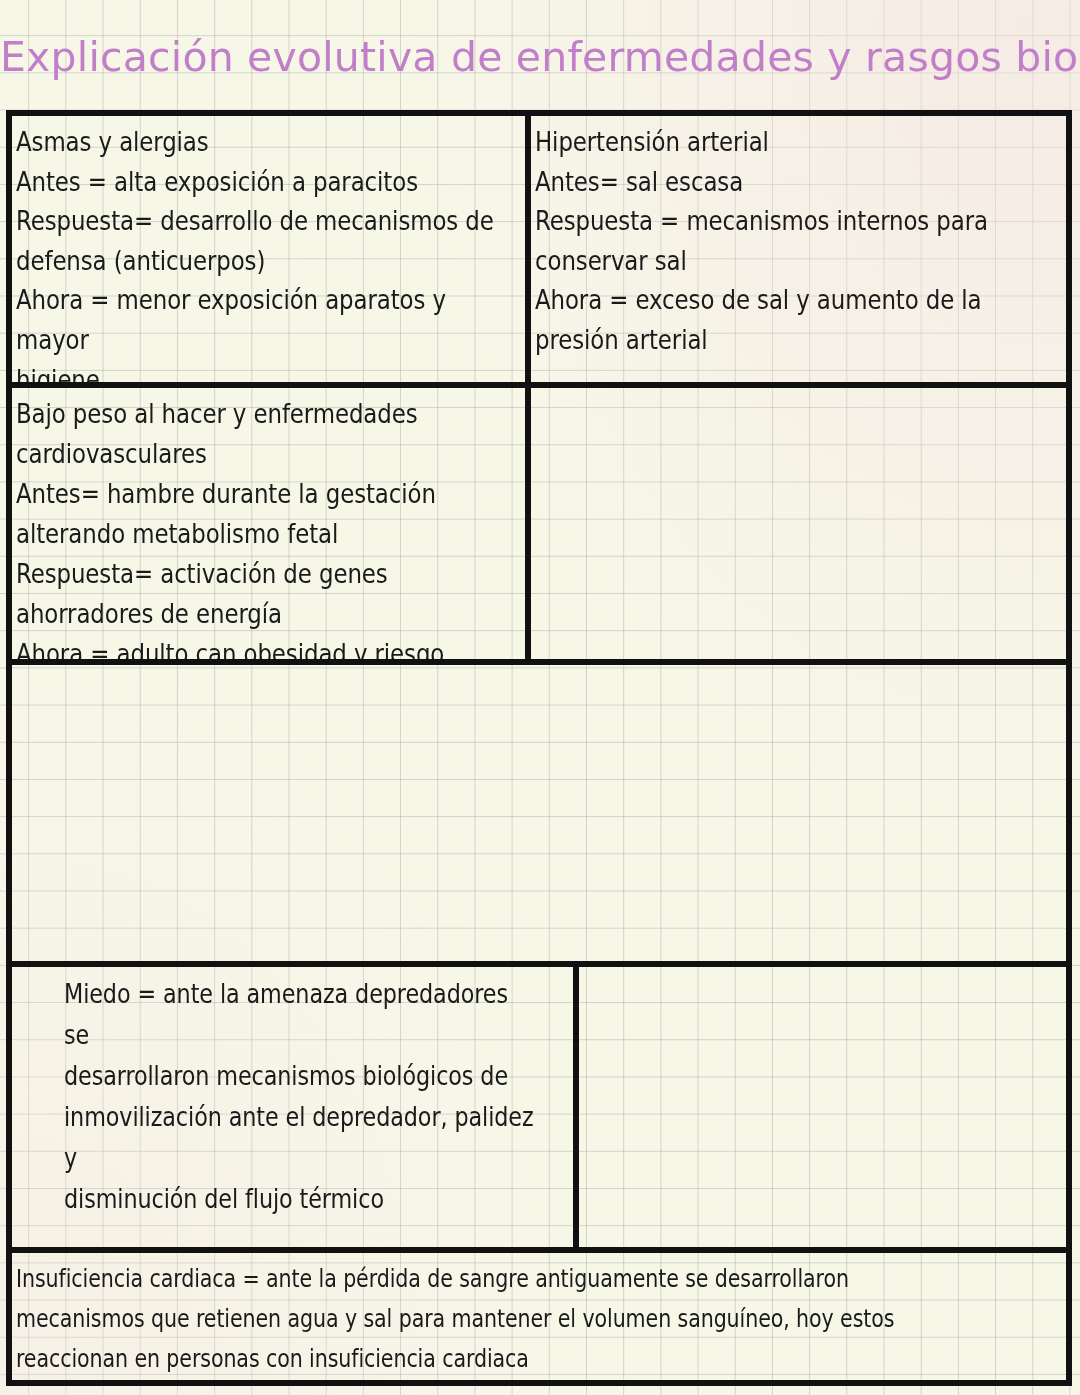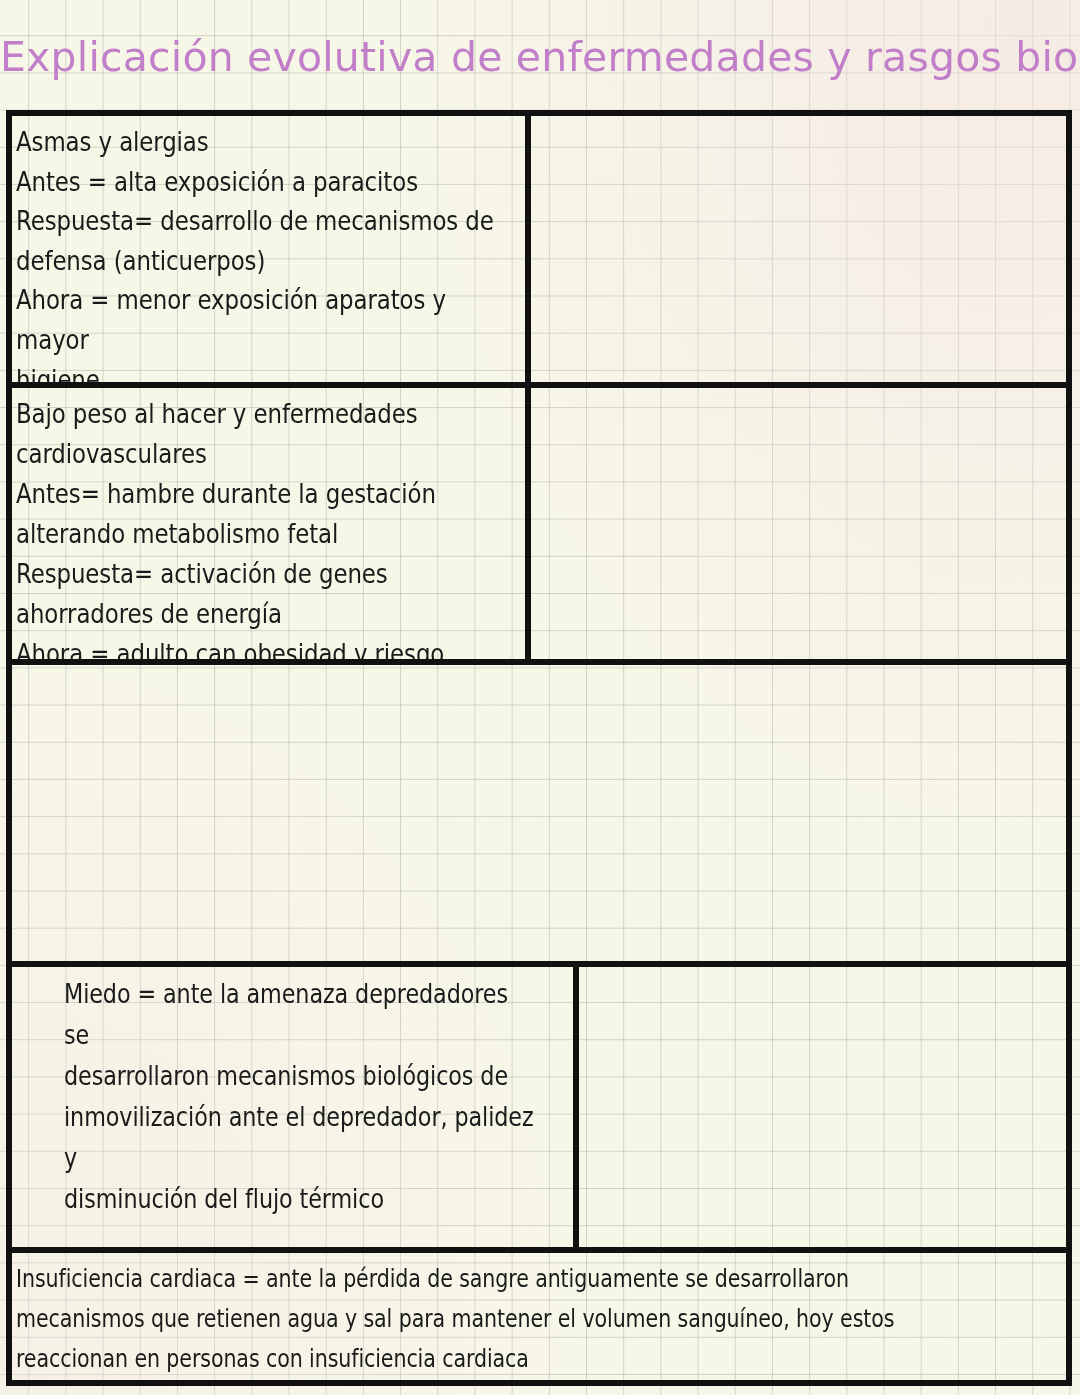--- a/index.html
+++ b/index.html
@@ -124,20 +124,28 @@
 
   <div class="row r1">
     <div class="cell left">
       <div class="hw">Asmas y alergias
 Antes = alta exposición a paracitos
 Respuesta= desarrollo de mecanismos de
 defensa (anticuerpos)
 Ahora = menor exposición aparatos y mayor
 higiene</div>
     </div>
+    <div class="cell right">
+      <div class="hw">Hipertensión arterial
+Antes= sal escasa
+Respuesta = mecanismos internos para
+conservar sal
+Ahora = exceso de sal y aumento de la
+presión arterial</div>
+    </div>
   </div>
 
   <div class="row r2">
     <div class="cell left">
       <div class="hw r2text">Bajo peso al hacer y enfermedades
 cardiovasculares
 Antes= hambre durante la gestación
 alterando metabolismo fetal
 Respuesta= activación de genes
 ahorradores de energía

